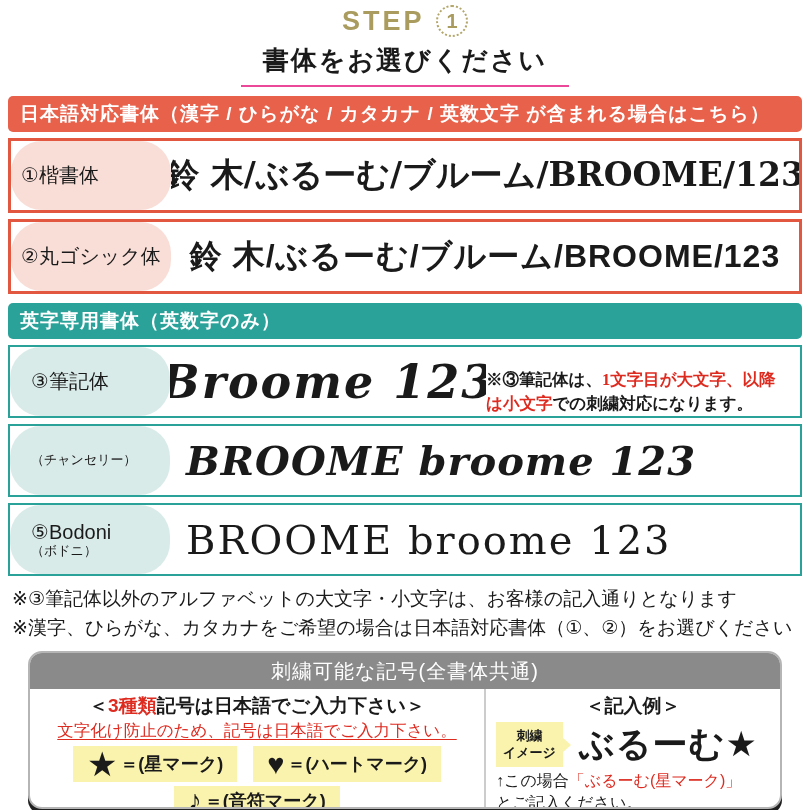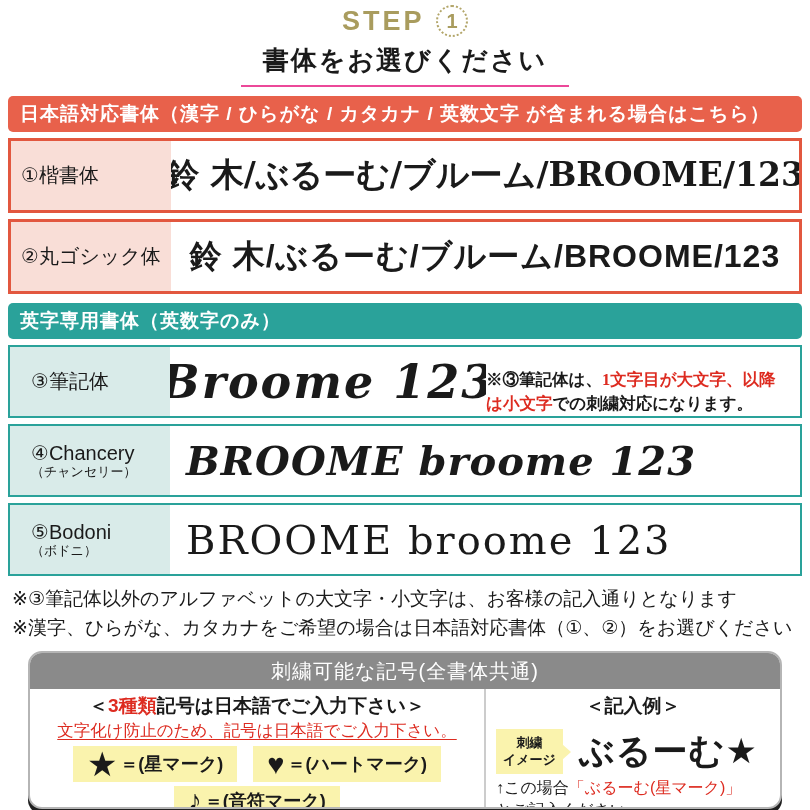--- a/index.html
+++ b/index.html
@@ -20,21 +20,21 @@
   .bar { height: 36px; border-radius: 5px; color: #fff; font-weight: bold; font-size: 19px;
          display: flex; align-items: center; padding: 0 12px; margin-top: 9px; letter-spacing: 1px; }
   .bar-red { background: #e8614b; }
   .bar-teal { background: #2aa29a; }
 
   
   .font-row { display: flex; align-items: stretch; margin-top: 6px; background: #fff; }
   .red-row { border: 3px solid #e2573f; height: 75px; }
   .teal-row { border: 2px solid #2aa29a; height: 73px; }
   .font-label { width: 160px; flex: 0 0 160px; display: flex; flex-direction: column; justify-content: center;
-                padding-left: 10px; font-size: 20px; line-height: 1.15; }
+                padding-left: 10px; font-size: 20px; line-height: 1.15; border-radius: 31px; }
   .red-row .font-label { background: #f9ded7; }
   .teal-row .font-label { background: #d9ebe9; padding-left: 21px; }
   .sublabel { font-size: 13px; }
   .sample { flex: 1; display: flex; align-items: center; white-space: nowrap; overflow: hidden; }
   .sample-kaisho  { font-family: "DejaVu Serif", serif; font-weight: bold; font-size: 33px; justify-content: center; }
   .sample-maru    { font-family: "Liberation Sans", sans-serif; font-weight: bold; font-size: 32px; justify-content: center; letter-spacing: 1px; }
   .sample-script  { font-family: "DejaVu Serif", serif; font-style: italic; font-weight: bold; font-size: 46px;
                     justify-content: center; letter-spacing: 2px; }
   .sample-chancery{ font-family: "DejaVu Serif", serif; font-style: italic; font-weight: bold; font-size: 40px;
                     padding-left: 16px; letter-spacing: 1px; }
@@ -56,21 +56,21 @@
   .symbols-warning { font-size: 16.5px; color: #dd2b20; text-decoration: underline; text-underline-offset: 3px; margin-top: 1px; }
   .chip-row { display: flex; justify-content: center; gap: 16px; margin-top: 4px; }
   .chip { background: #faf3ad; padding: 1px 14px; font-weight: bold; font-size: 18px;
           display: flex; align-items: center; }
   .glyph { margin-right: 3px; line-height: 1; }
   .glyph-star  { font-size: 34px; }
   .glyph-heart { font-size: 29px; }
   .glyph-note  { font-size: 27px; }
   .symbols-right { width: 296px; flex: 0 0 296px; border-left: 2px solid #ccc; padding: 4px 10px 0; }
   .example-heading { font-size: 19px; font-weight: bold; text-align: center; }
-  .example-row { display: flex; align-items: center; margin-top: 9px; }
+  .example-row { display: flex; align-items: center; margin-top: 2px; }
   .tag { position: relative; background: #faf3ad; font-size: 13px; font-weight: bold; line-height: 1.3;
          padding: 6px 7px; text-align: center; }
   .tag span { display: block; }
   .tag::after { content: ""; position: absolute; right: -8px; top: 50%; transform: translateY(-50%);
                 border-top: 8px solid transparent; border-bottom: 8px solid transparent; border-left: 9px solid #faf3ad; }
   .example-sample { font-size: 35px; font-weight: bold; margin-left: 16px; letter-spacing: 1px; white-space: nowrap; }
   .example-caption { font-size: 16px; text-align: left; margin-top: 2px; line-height: 1.35; }
   .red { color: #dd2b20; }
   .u { text-underline-offset: 3px; }
 </style>
@@ -113,21 +113,20 @@
     <div class="sample sample-script">Broome 123</div>
     <div class="font-note">
       <div>
         <span>※③筆記体は、</span><span class="red">1文字目が大文字、以降は小文字</span><span>での刺繍対応になります。</span>
       </div>
     </div>
   </div>
 
   <div class="font-row teal-row">
     <div class="font-label">
-      <div>④Chancery</div>
       <div class="sublabel">（チャンセリー）</div>
     </div>
     <div class="sample sample-chancery">BROOME broome 123</div>
   </div>
 
   <div class="font-row teal-row">
     <div class="font-label">
       <div>⑤Bodoni</div>
       <div class="sublabel">（ボドニ）</div>
     </div>

